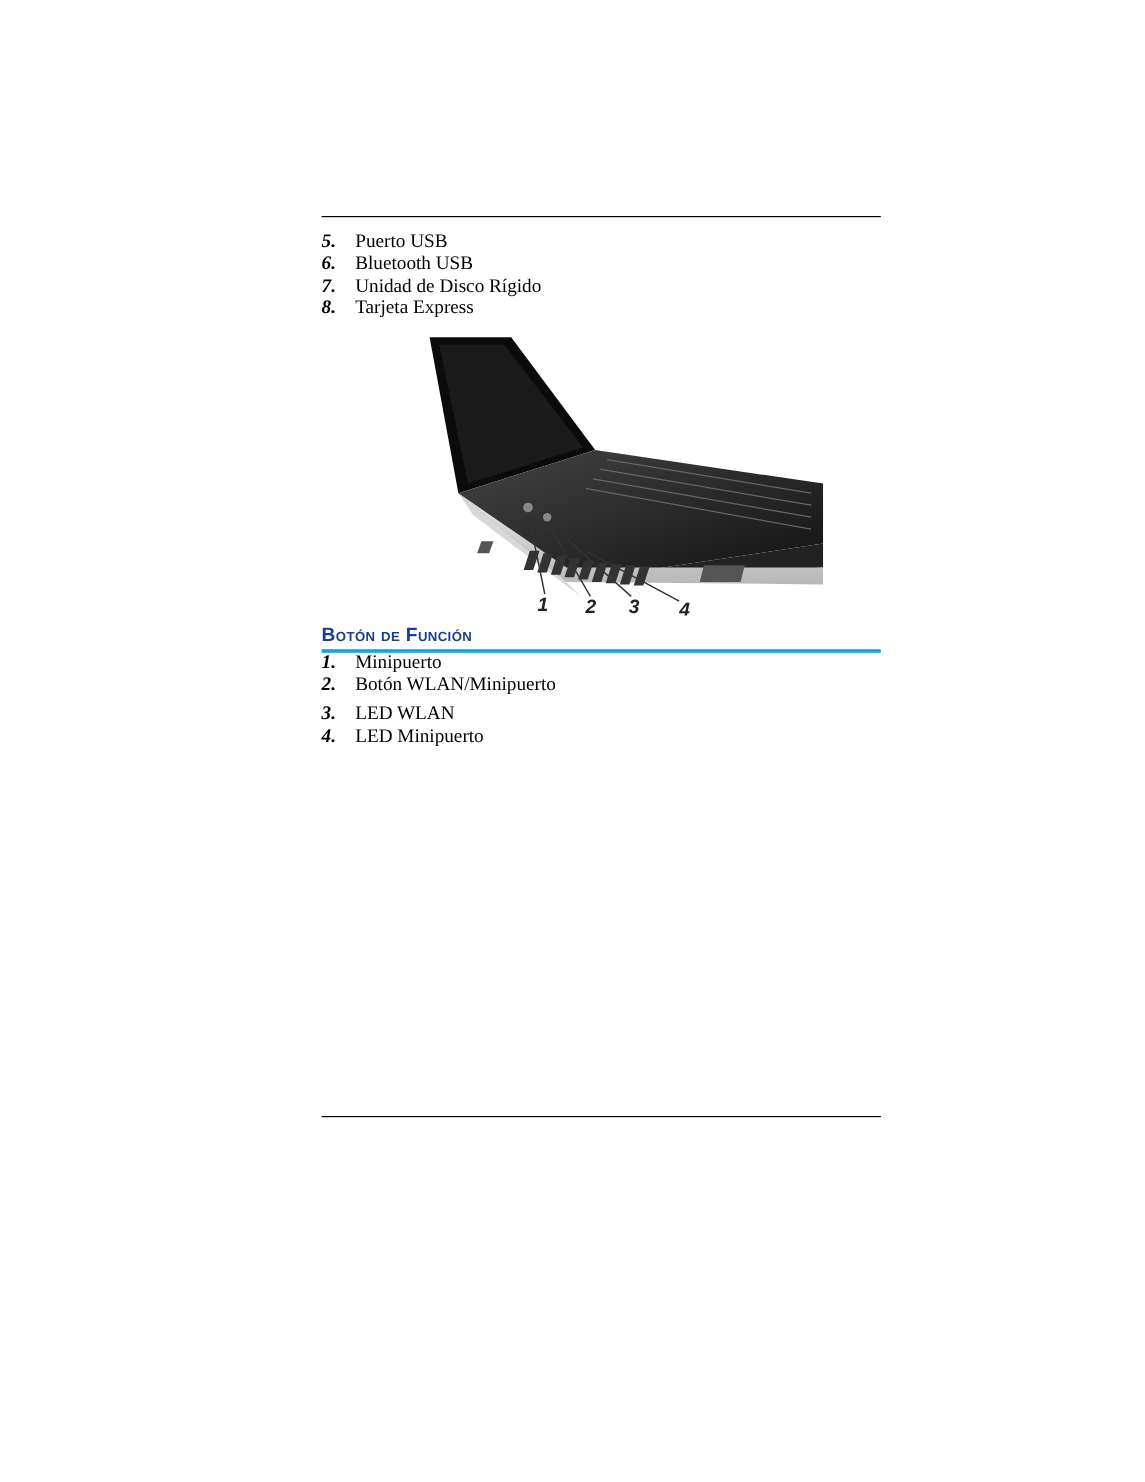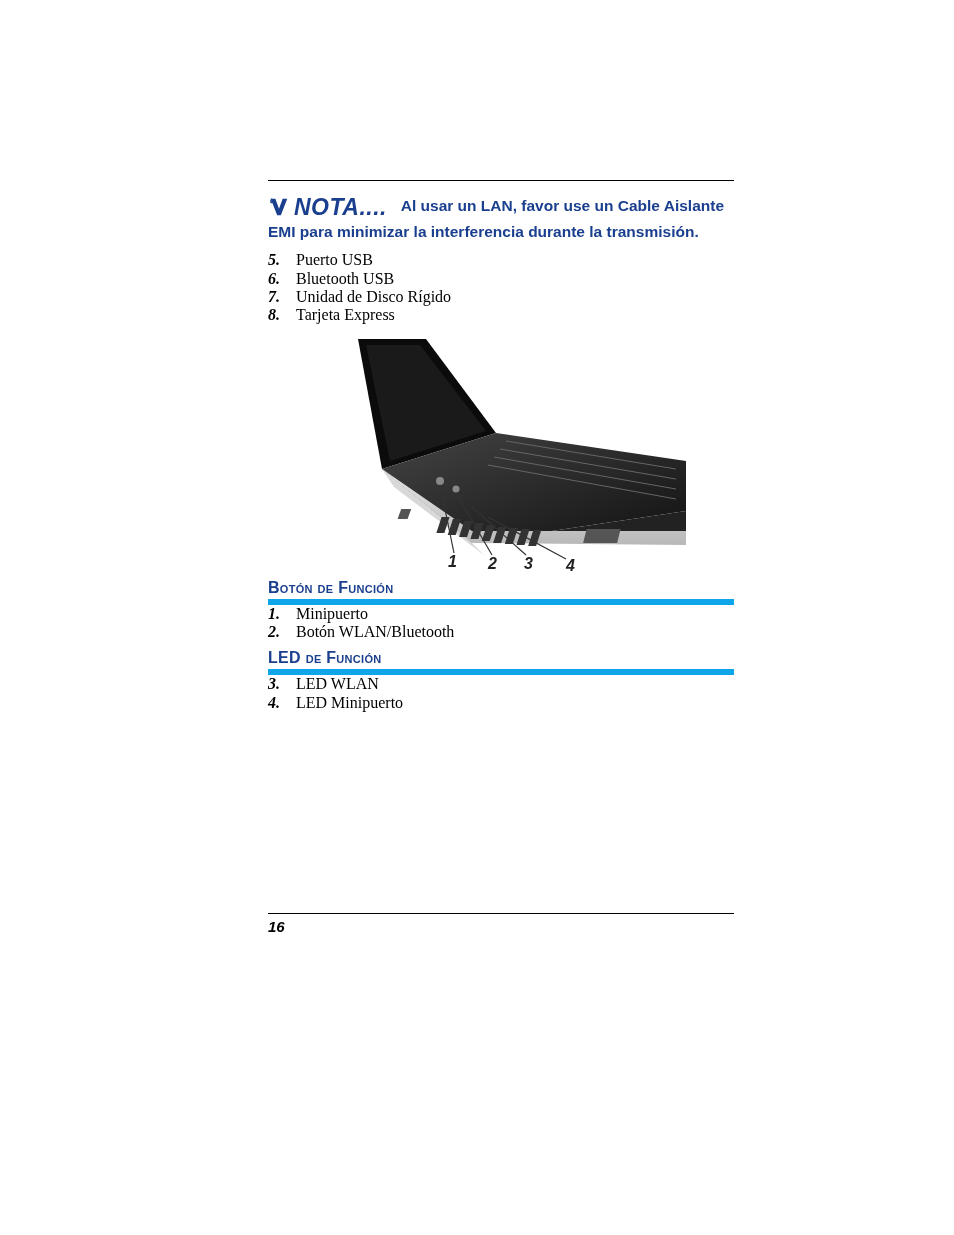--- a/index.html
+++ b/index.html
@@ -74,21 +74,21 @@
   }
   .section-heading {
     font-family: Arial, Helvetica, sans-serif;
     font-weight: bold;
     color: #1a3f8f;
     font-size: 16px;
     font-variant: small-caps;
     letter-spacing: 0.3px;
     margin: 8px 0 0 0;
     padding-bottom: 2px;
-    border-bottom: 6px solid #0ea5e9;
+    border-bottom: 3px solid #0ea5e9;
   }
   .figure-wrap {
     margin: 6px 0 6px 0;
     display: flex;
     justify-content: center;
   }
   .laptop-svg {
     width: 370px;
     height: 240px;
     display: block;
@@ -112,30 +112,20 @@
     color: #000;
   }
 </style>
 </head>
 <body>
 
 <div class="page">
 
   <hr class="hr-top">
 
-  <div class="note-block">
-    <span class="nota-label">
-      <svg class="fancy-v" viewBox="0 0 24 24">
-        <path d="M3 3 L8 3 L12 14 L16 3 L21 3 L14 21 L10 21 Z" fill="#1a3f8f"></path>
-        <path d="M4 3 Q2 8 5 7" stroke="#1a3f8f" stroke-width="1.6" fill="none"></path>
-      </svg>
-      <span>NOTA....</span>
-    </span>
-    <span class="nota-run">Al usar un LAN, favor use un Cable Aislante EMI para minimizar la interferencia durante la transmisión.</span>
-  </div>
 
   <ul class="num-list">
     <li>
       <span class="num">5.</span>
       <span class="txt">Puerto USB</span>
     </li>
     <li>
       <span class="num">6.</span>
       <span class="txt">Bluetooth USB</span>
     </li>
@@ -204,34 +194,32 @@
   </div>
 
   <div class="section-heading">Botón de Función</div>
   <ul class="num-list">
     <li>
       <span class="num">1.</span>
       <span class="txt">Minipuerto</span>
     </li>
     <li>
       <span class="num">2.</span>
-      <span class="txt">Botón WLAN/Bluetooth</span>
+      <span class="txt">Botón WLAN/Minipuerto</span>
     </li>
   </ul>
 
-  <div class="section-heading">LED de Función</div>
   <ul class="num-list">
     <li>
       <span class="num">3.</span>
       <span class="txt">LED WLAN</span>
     </li>
     <li>
       <span class="num">4.</span>
       <span class="txt">LED Minipuerto</span>
     </li>
   </ul>
 
   <div class="footer-area">
     <hr>
-    <div class="page-num">16</div>
   </div>
 
 </div>
 
 </body></html>

